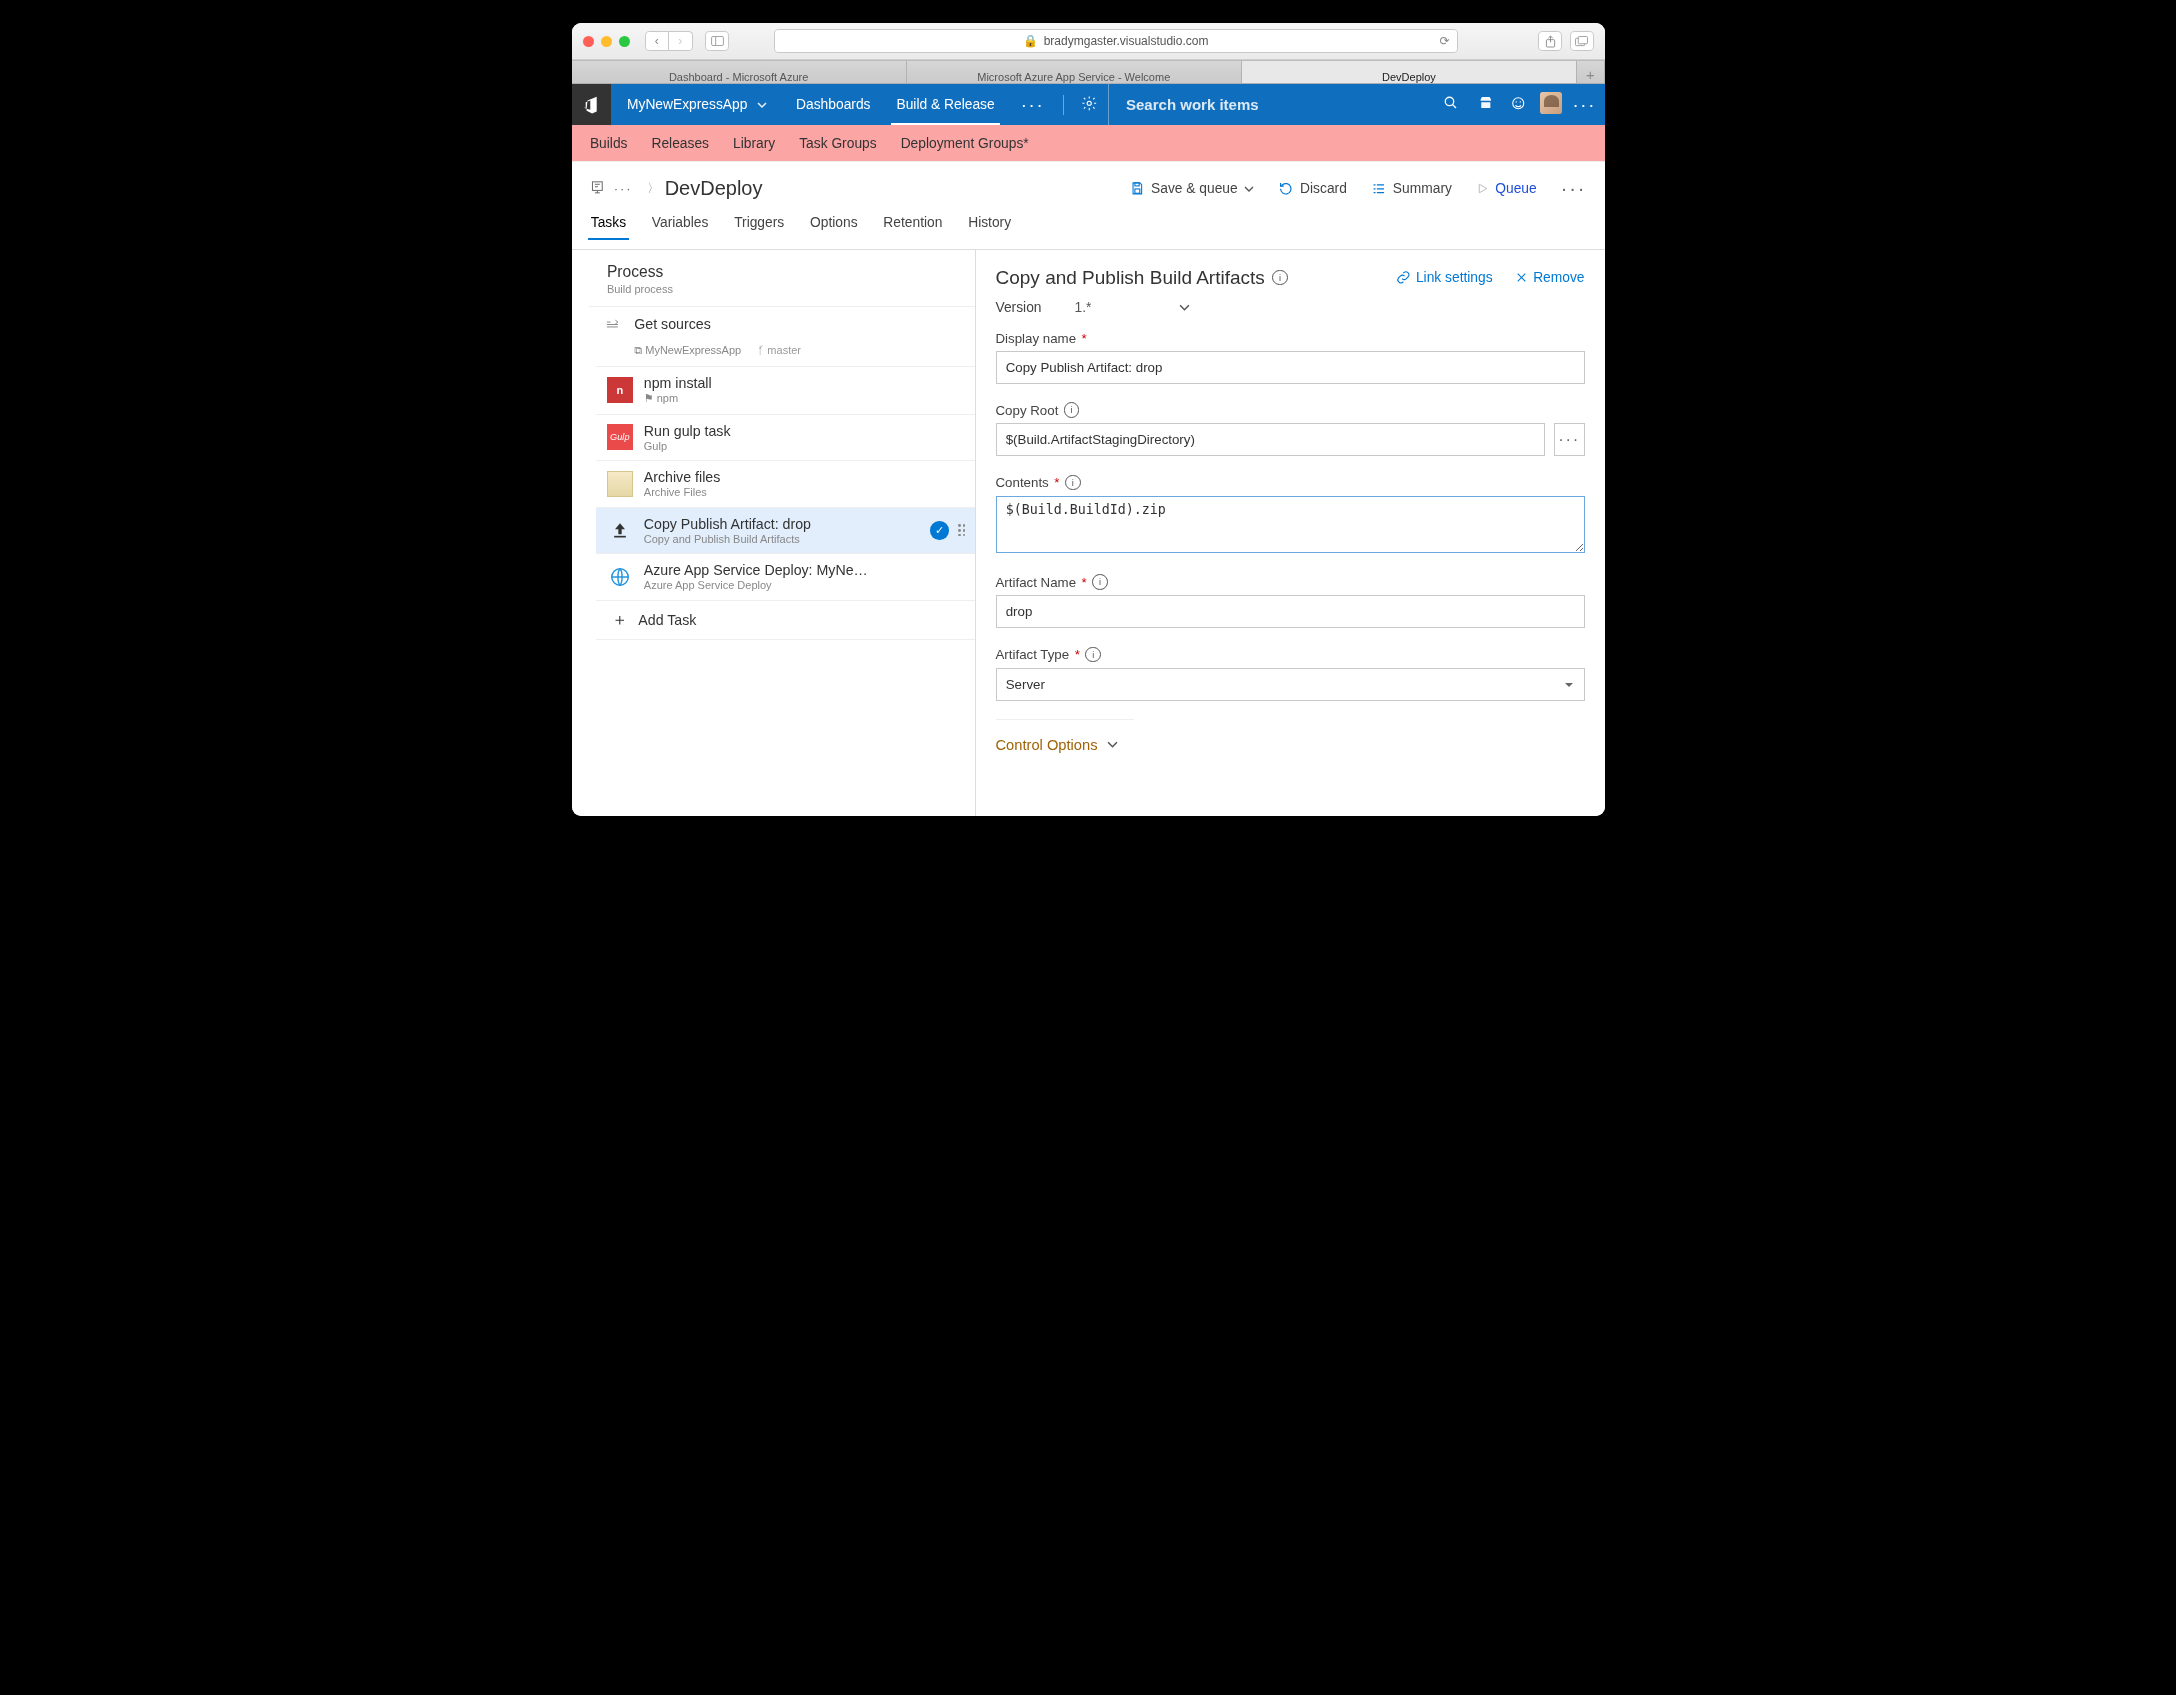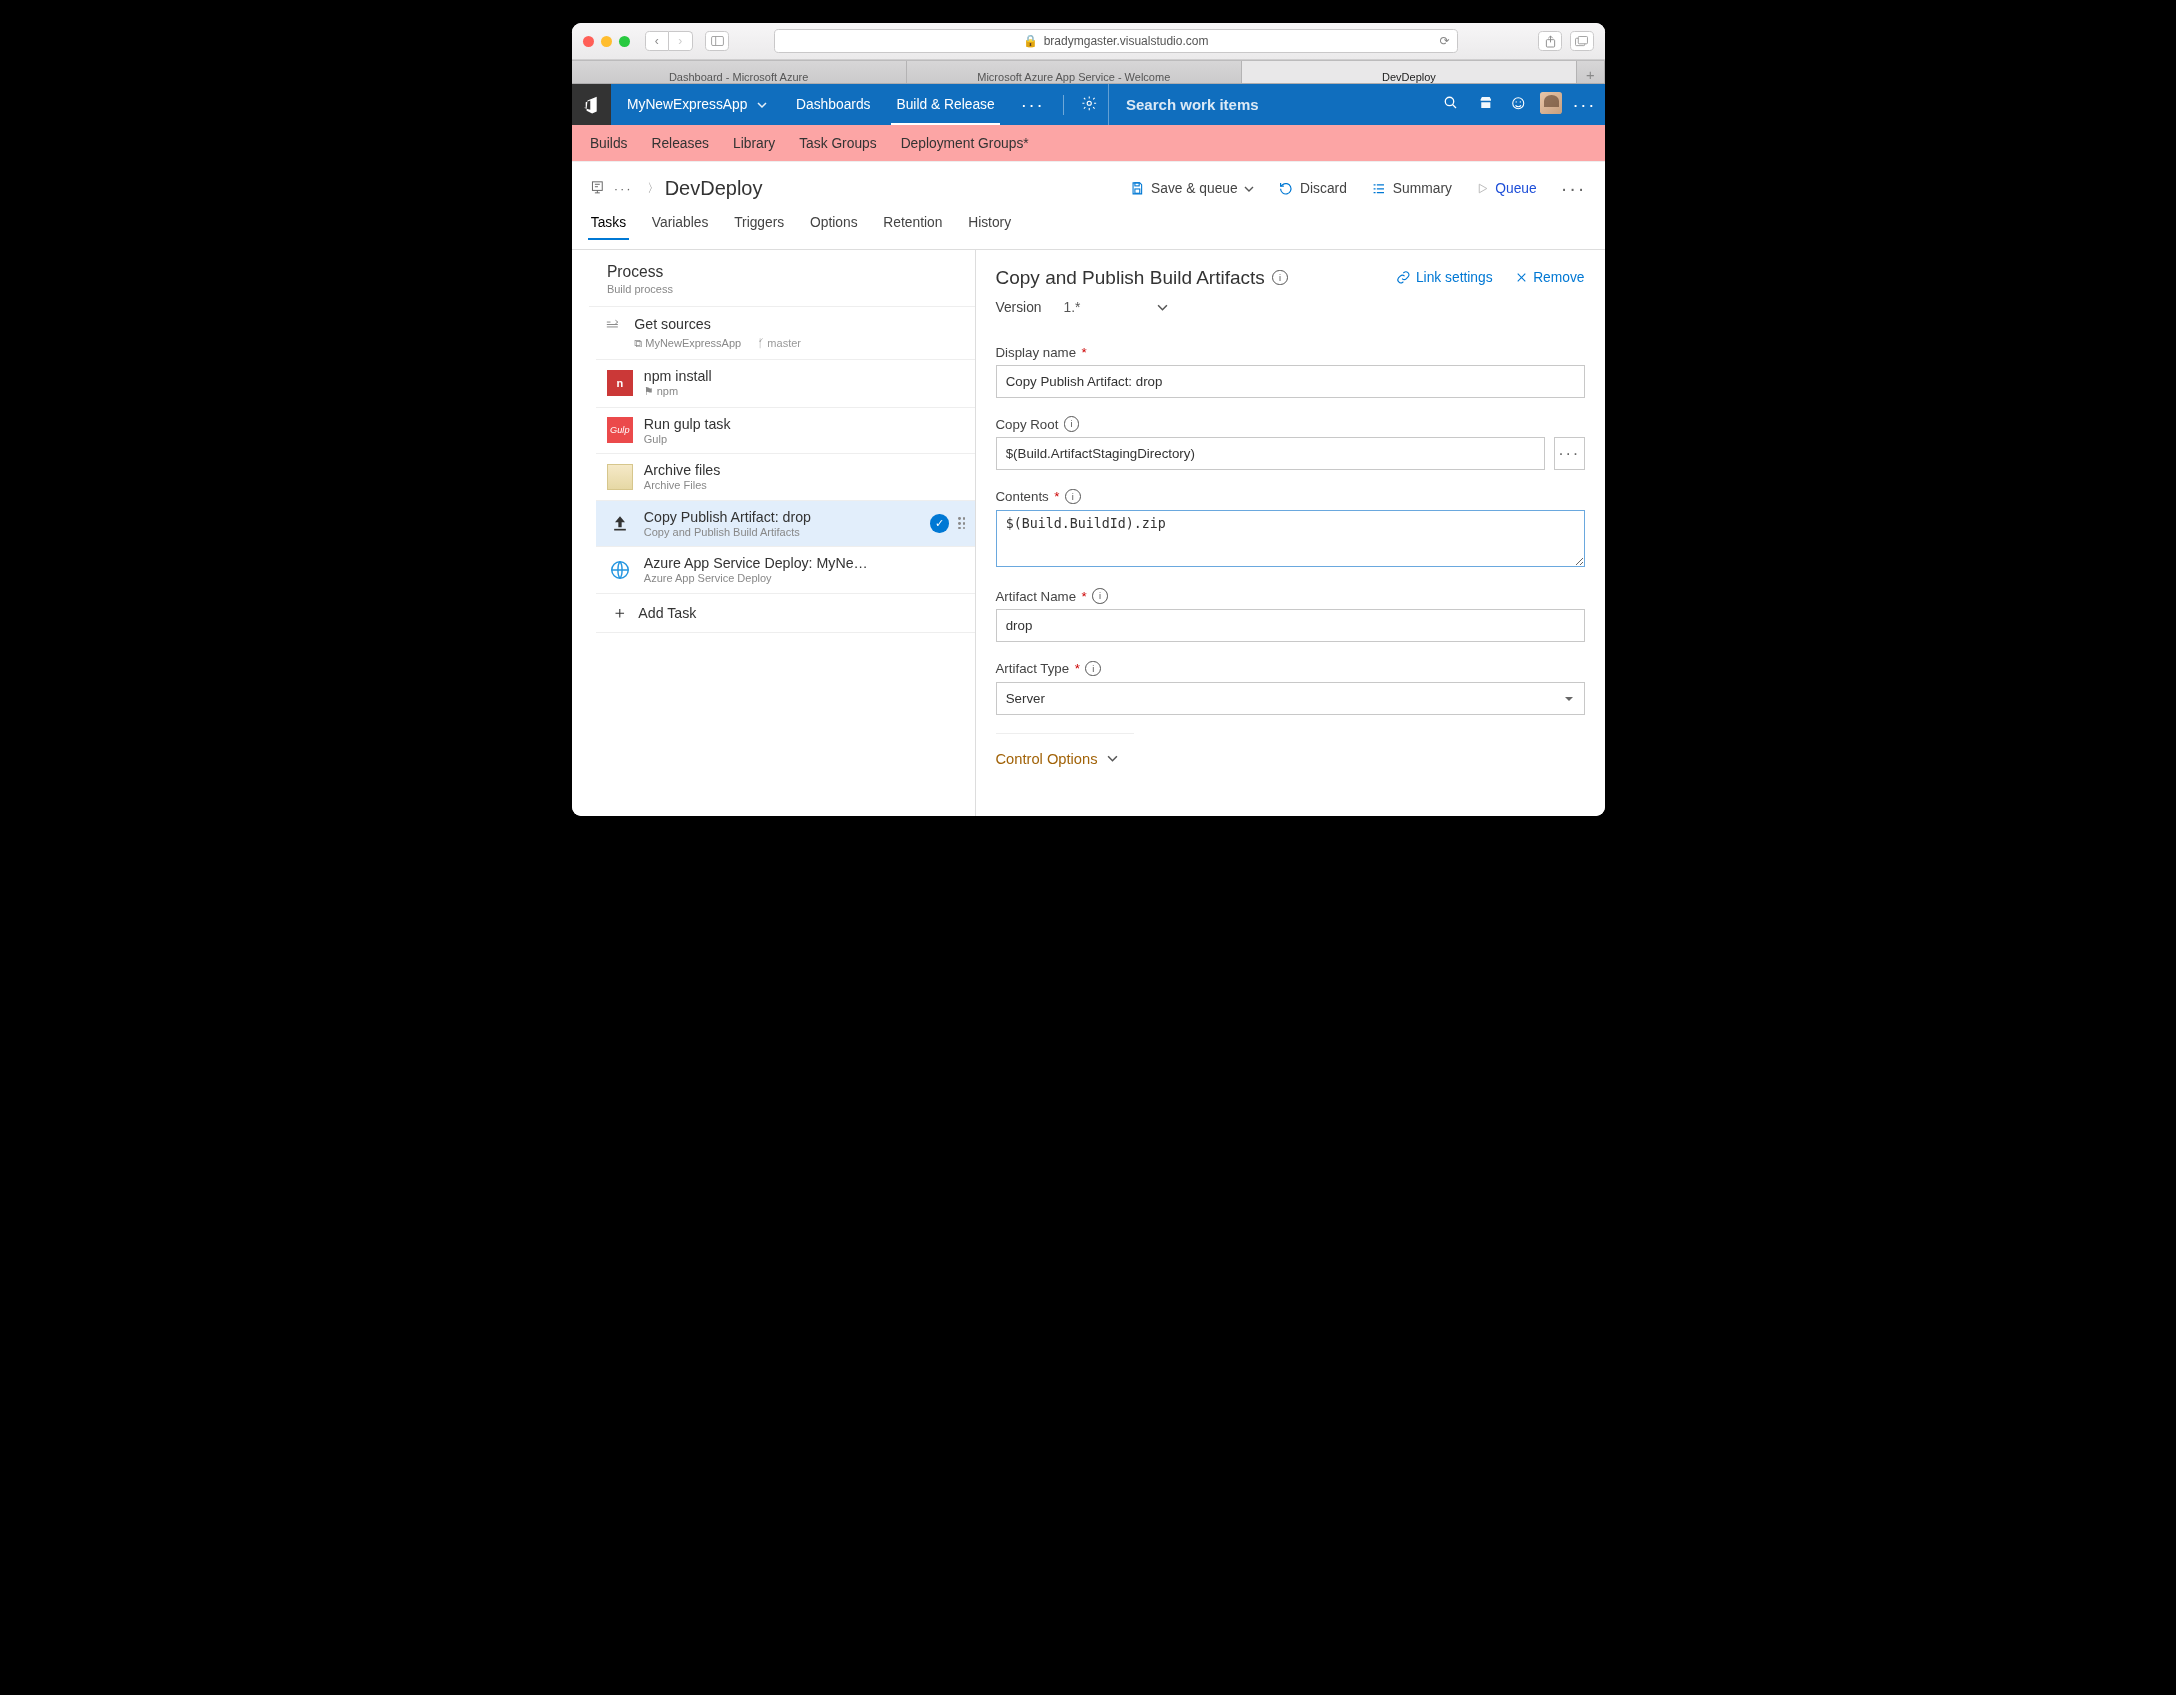--- a/index.html
+++ b/index.html
@@ -101,30 +101,30 @@
   .tico.globe svg{color:#2596e0;}
   .tname{font-size:14.2px;}
   .tsub{font-size:11px; color:#888; margin-top:0.9px;}
   .task.sel{background:var(--bg-sel);}
   .task .sel-right{margin-left:auto; display:flex; align-items:center; gap:9.2px;}
   .check-badge{width:18.4px; height:18.4px; border-radius:50%; background:var(--az-link); display:flex; align-items:center; justify-content:center; color:#fff; font-size:11px;}
   .gripper{display:grid; grid-template-columns:repeat(2,2.8px); grid-auto-rows:2.8px; gap:1.8px;}
   .gripper span{background:#8a8a8a; border-radius:50%;}
   .getsrc{display:flex; align-items:flex-start; padding:9.2px 11px 9.2px 16.5px; border-top:0.9px solid #eee;}
   .gs-ico{width:22px; color:#777; margin-right:7.3px; font-size:13px; padding-top:1.8px;}
-  .gs-meta{color:#888; font-size:11px; display:flex; gap:16.5px; margin-top:5px;}
+  .gs-meta{color:#888; font-size:11px; display:flex; gap:16.5px; margin-top:12px;}
   .addt .plus{font-size:16.5px; width:26px; text-align:center; margin-right:5.5px;}
 
   
   .detail-head{display:flex; align-items:center; gap:7.3px;}
   .detail-title{font-size:19px; font-weight:400; color:#333;}
   .info-ico{width:15.6px;height:15.6px;border:1.4px solid #555;border-radius:50%;display:inline-flex;align-items:center;justify-content:center;font-size:9.2px;color:#555;}
   .detail-actions{margin-left:auto; display:flex; gap:22px; color:var(--az-link); font-size:13.8px;}
   .detail-actions span{display:flex; align-items:center; gap:5.5px;}
-  .versionrow{display:flex; align-items:center; gap:22px; margin:11px 0 30px; font-size:13.8px; color:#555;}
+  .versionrow{display:flex; align-items:center; gap:33px; margin:11px 0 16px; font-size:13.8px; color:#555;}
   .versionrow .vlabel{color:#444;}
   .field{margin-bottom:18.4px;}
   .flabel{font-size:13.3px; color:#444; margin-bottom:5.5px; display:flex; align-items:center; gap:5.5px;}
   .req{color:#c00;}
   .input{width:100%; height:33px; border:0.9px solid #c8c8c8; padding:0 9.2px; font-size:13.3px; color:#333; background:#fff;}
   .textarea{width:100%; height:57px; border:1.4px solid #6aa8de; padding:5.5px 9.2px; font-size:13.3px; color:#333; resize:vertical;}
   .withbtn{display:flex; gap:9.2px;}
   .ellbtn{width:33px; height:33px; border:0.9px solid #c8c8c8; background:#fff; display:flex; align-items:center; justify-content:center; font-size:16.5px; letter-spacing:1.8px; color:#666;}
   .select{width:100%; height:33px; border:0.9px solid #c8c8c8; padding:0 9.2px; font-size:13.3px; background:#fff; display:flex; align-items:center; position:relative;}
   .select::after{content:""; position:absolute; right:11px; top:13.8px; border:4.6px solid transparent; border-top-color:#666;}

